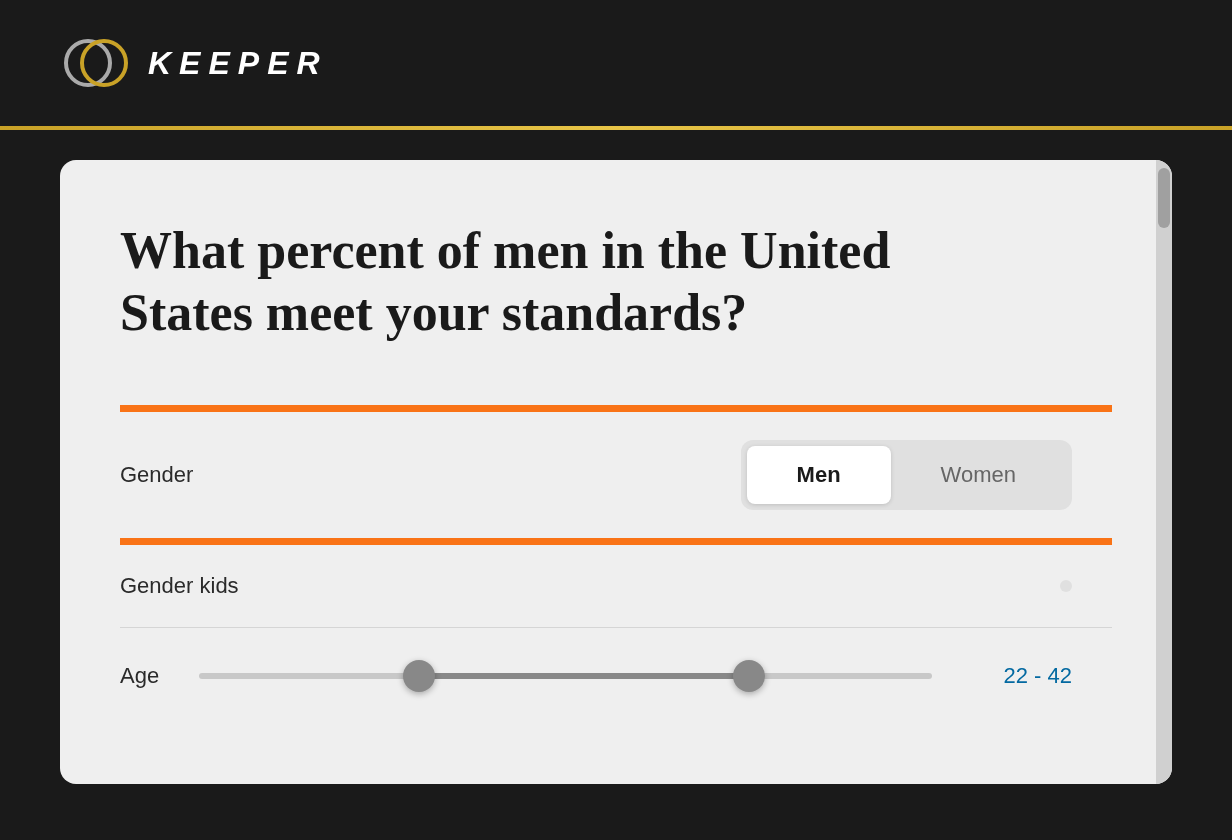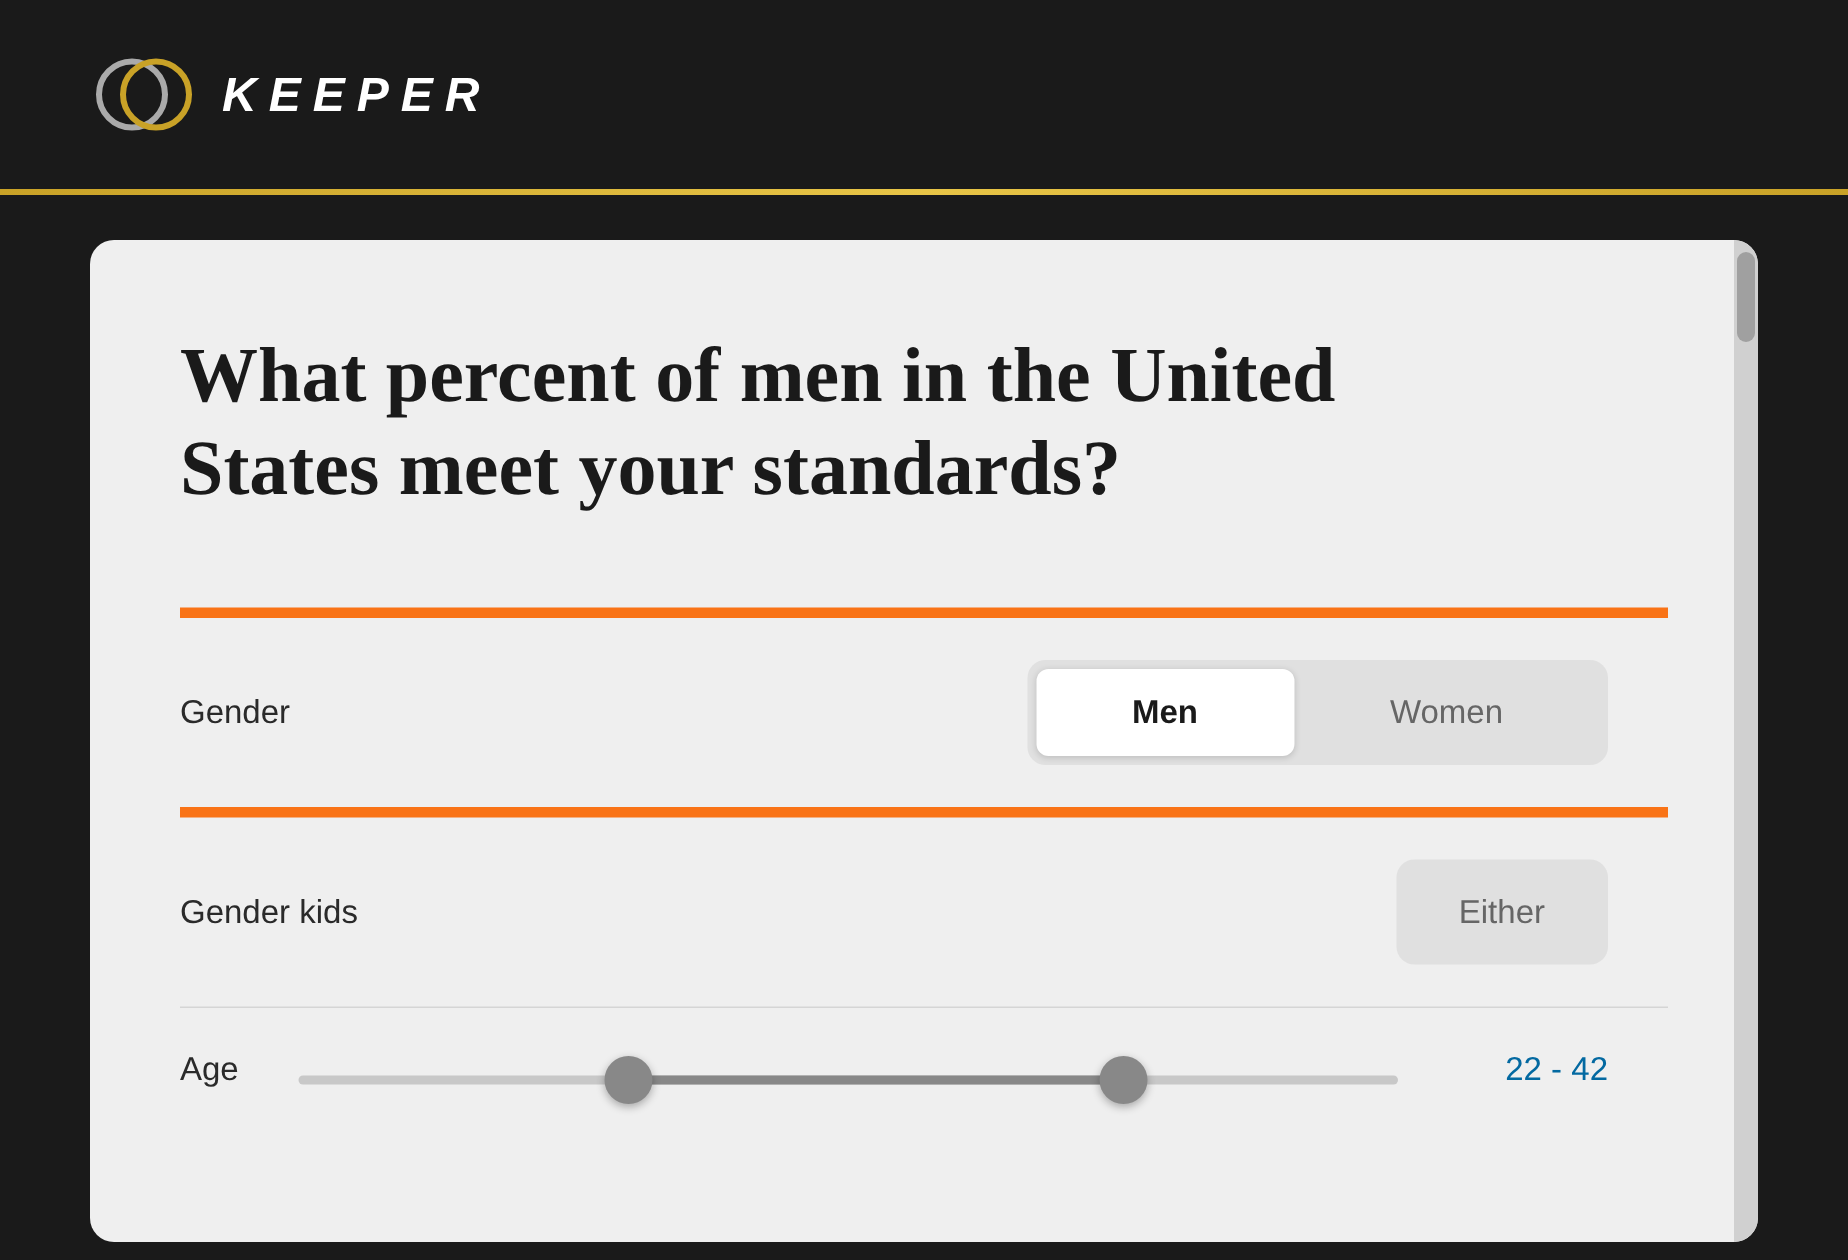--- a/index.html
+++ b/index.html
@@ -120,21 +120,21 @@
     
     .toggle-group {
       display: flex;
       background-color: #e0e0e0;
       border-radius: 12px;
       padding: 6px;
       gap: 0;
     }
 
     .toggle-btn {
-      padding: 16px 64px;
+      padding: 16px 50px;
       border: none;
       background: transparent;
       border-radius: 8px;
       font-size: 22px;
       font-weight: 500;
       cursor: pointer;
       color: #666;
       transition: all 0.2s;
     }
 
@@ -146,21 +146,21 @@
     }
 
     
     .toggle-group-three .toggle-btn {
       padding: 16px 36px;
     }
 
     
     .age-row {
       display: flex;
-      align-items: flex-start;
+      align-items: center;
       justify-content: space-between;
       padding: 28px 0;
       border-top: 1px solid #d5d5d5;
       padding-right: 40px;
     }
 
     .age-value {
       font-size: 22px;
       font-weight: 500;
       color: #0369a1;
@@ -241,21 +241,20 @@
       <span class="form-label">Gender</span>
       <div class="toggle-group">
         <button class="toggle-btn active">Men</button>
         <button class="toggle-btn">Women</button>
       </div>
     </div>
 
     <div class="form-row">
       <span class="form-label">Gender kids</span>
       <div class="toggle-group toggle-group-three">
-        <button class="toggle-btn">Either</button>
       </div>
     </div>
 
     <div class="age-row">
       <span class="form-label">Age</span>
       <div class="slider-container">
         <div class="slider-track">
           <div class="slider-fill"></div>
           <div class="slider-thumb left"></div>
           <div class="slider-thumb right"></div>

